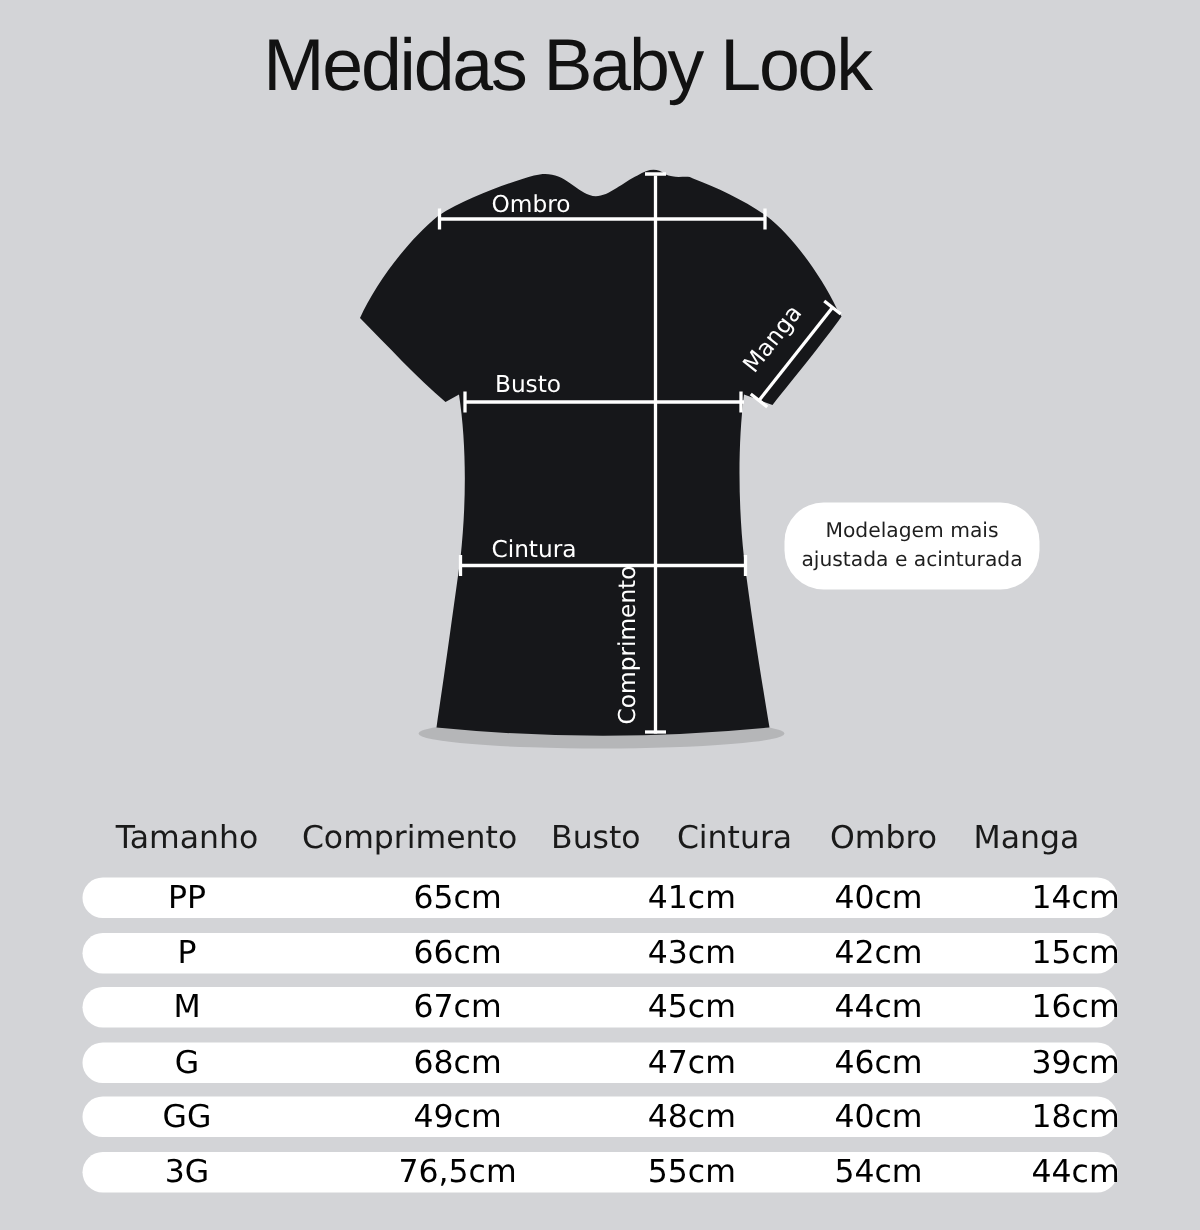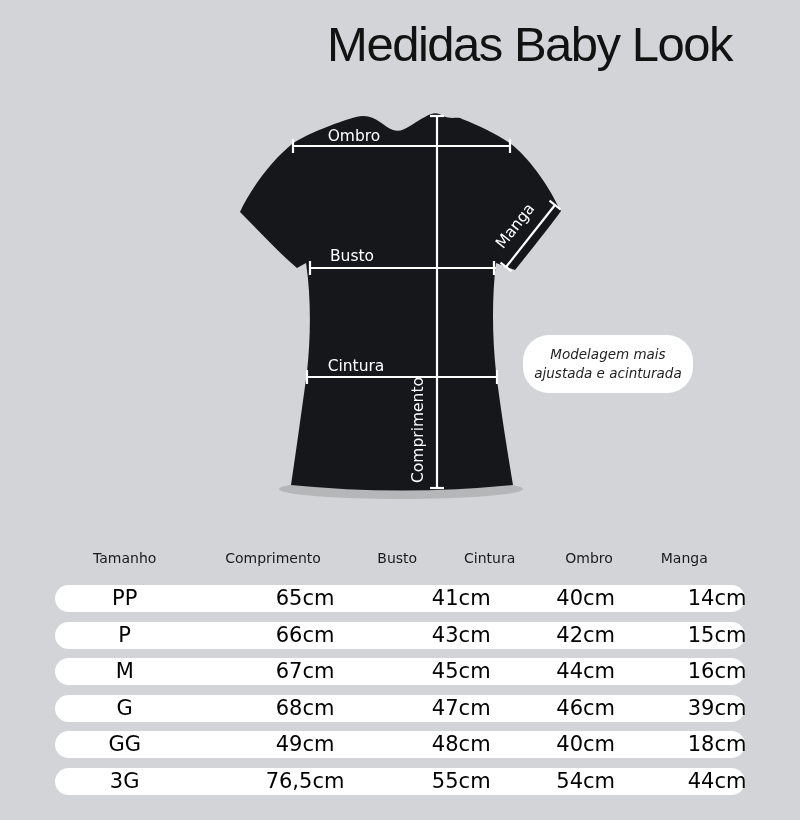--- a/index.html
+++ b/index.html
@@ -3,38 +3,39 @@
 <meta charset="utf-8">
 <style>
   html,body{margin:0;padding:0;}
   body{
     width:800px;height:820px;position:relative;overflow:hidden;
     background:#d3d4d7;
     font-family:"DejaVu Sans","Liberation Sans",sans-serif;
   }
   .title{
     position:absolute;top:16px;left:0;width:732px;
-    text-align:right;font-size:49px;font-weight:500;letter-spacing:-1.5px;
+    text-align:center;font-size:49px;font-weight:500;letter-spacing:-1.5px;
     color:#121212;
     font-family:"Liberation Sans","DejaVu Sans",sans-serif;
+    padding-left:12px;
   }
   .shirt-wrap{position:absolute;left:180px;top:85px;width:440px;height:430px;}
   .note-box{
     position:absolute;left:523px;top:335px;width:170px;height:58px;
     background:#ffffff;border-radius:26px;
     display:flex;flex-direction:column;justify-content:center;align-items:center;
-    font-size:13.5px;line-height:19px;color:#1f1f1f;text-align:center;font-style:italic;
+    font-size:13.5px;line-height:19px;color:#1f1f1f;text-align:center;
   }
   .size-table{position:absolute;left:55px;width:690px;}
   .grid-row{
     display:grid;
     grid-template-columns:20.2% 22.8% 13.2% 13.6% 15.2% 12.4% 2.6%;
     align-items:center;
   }
-  .thead{top:544px;height:28px;line-height:28px;font-size:14px;color:#1a1a1a;}
+  .thead{top:544px;height:28px;line-height:28px;font-size:21px;color:#1a1a1a;}
   .thead .cell{text-align:center;}
   .tbody{top:585px;}
   .pill-row{
     height:27px;margin-bottom:9.5px;background:#ffffff;border-radius:13.5px;
     font-size:21px;color:#000;gap:32px;
   }
   .pill-row .cell{text-align:center;line-height:27px;}
   svg text{font-family:"DejaVu Sans","Liberation Sans",sans-serif;}
 </style>
 </head>

